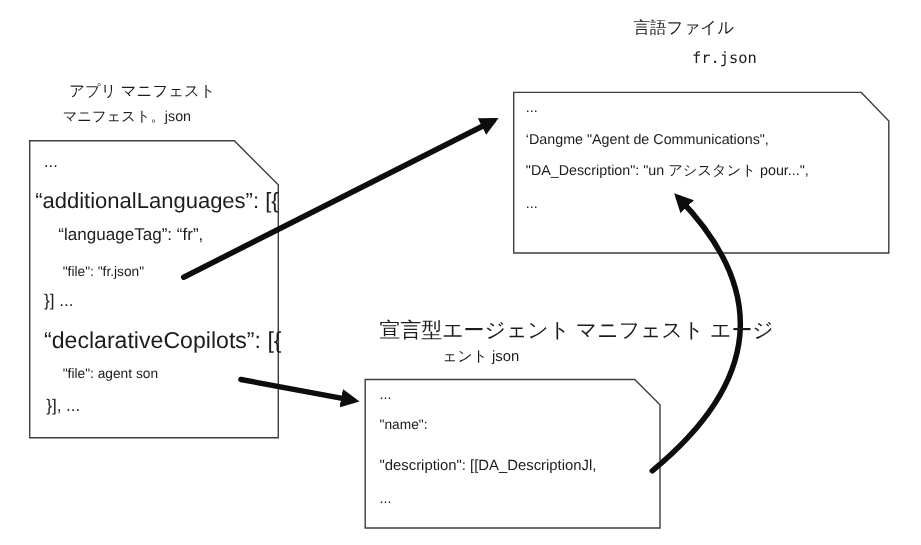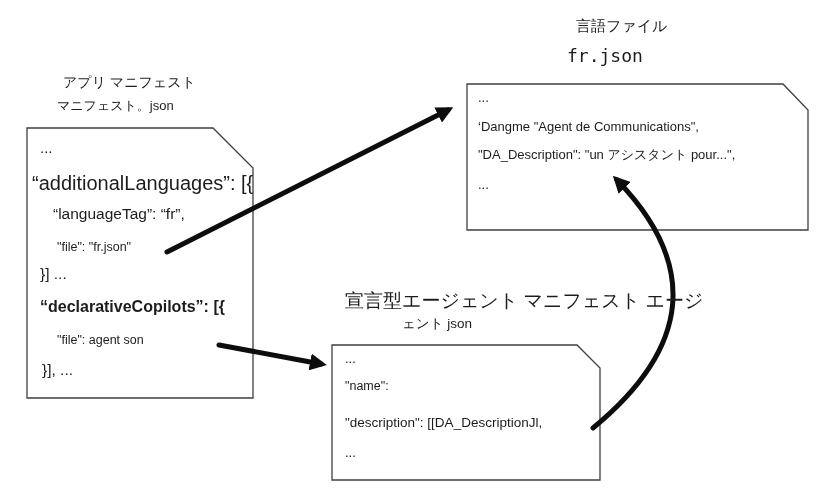--- a/index.html
+++ b/index.html
@@ -35,26 +35,26 @@
   </svg>
 
   <div class="txt" style="left:57px;top:99px;font-size:13px;">マニフェスト。json</div>
   <div class="txt" style="left:63px;top:75px;font-size:14px;">アプリ マニフェスト</div>
 
   <div class="txt" style="left:40px;top:140px;font-size:15px;">...</div>
   <div class="txt" style="left:32px;top:172px;font-size:20px;">“additionalLanguages”: [{</div>
   <div class="txt" style="left:53px;top:205px;font-size:15.5px;text-align:center;">“languageTag”: “fr”,</div>
   <div class="txt" style="left:57px;top:241px;font-size:12.5px;">"file": "fr.json"</div>
   <div class="txt" style="left:40px;top:265px;font-size:15.5px;">}] ...</div>
-  <div class="txt" style="left:40px;top:298px;font-size:16px;font-weight:bold;">“declarativeCopilots”: [{</div>
+  <div class="txt" style="left:40px;top:298px;font-size:21px;">“declarativeCopilots”: [{</div>
   <div class="txt" style="left:57px;top:334px;font-size:12.5px;">"file": agent son</div>
   <div class="txt" style="left:42px;top:361px;font-size:15.5px;">}], ...</div>
 
   <div class="txt" style="left:576px;top:18px;font-size:15px;">言語ファイル</div>
-  <div class="txt mono" style="left:567px;top:46px;font-size:18px;text-align:center;">fr.json</div>
+  <div class="txt mono" style="left:629px;top:46px;font-size:14px;text-align:center;">fr.json</div>
 
   <div class="txt" style="left:478px;top:91px;font-size:13px;">...</div>
   <div class="txt" style="left:478px;top:120px;font-size:13px;">‘Dangme "Agent de Communications",</div>
   <div class="txt" style="left:478px;top:148px;font-size:13px;">"DA_Description": "un アシスタント pour...",</div>
   <div class="txt" style="left:478px;top:178px;font-size:13px;">...</div>
 
   <div class="txt" style="left:345px;top:291px;font-size:19px;">宣言型エージェント マニフェスト エージ</div>
   <div class="txt" style="left:402px;top:317px;font-size:13.5px;">ェント json</div>
 
   <div class="txt" style="left:345px;top:352px;font-size:13px;">...</div>

